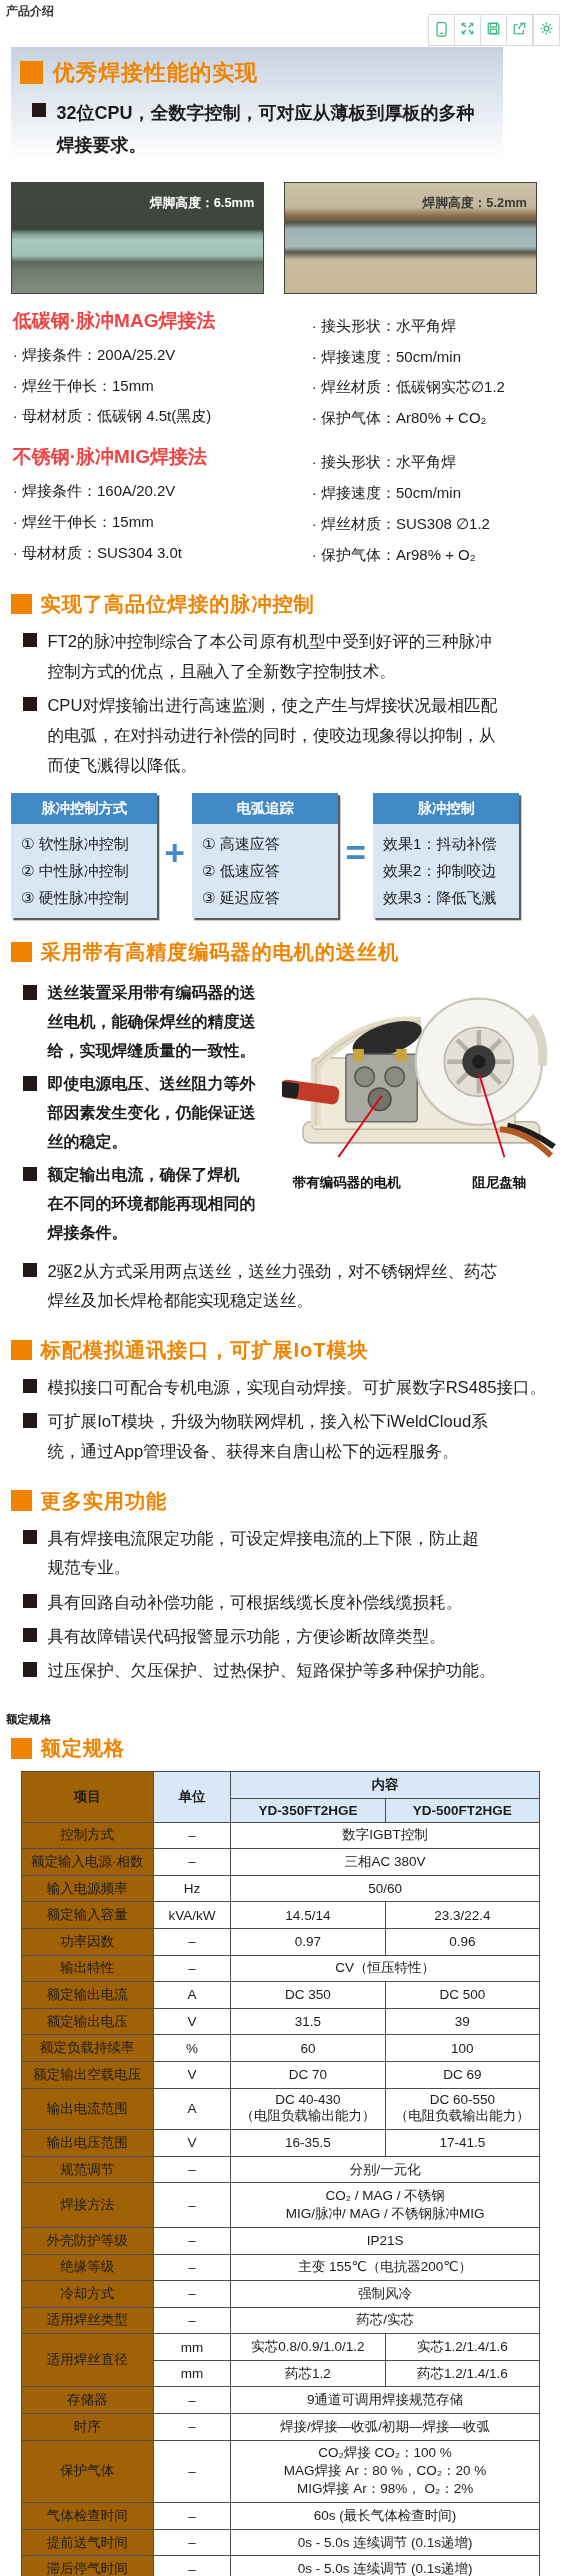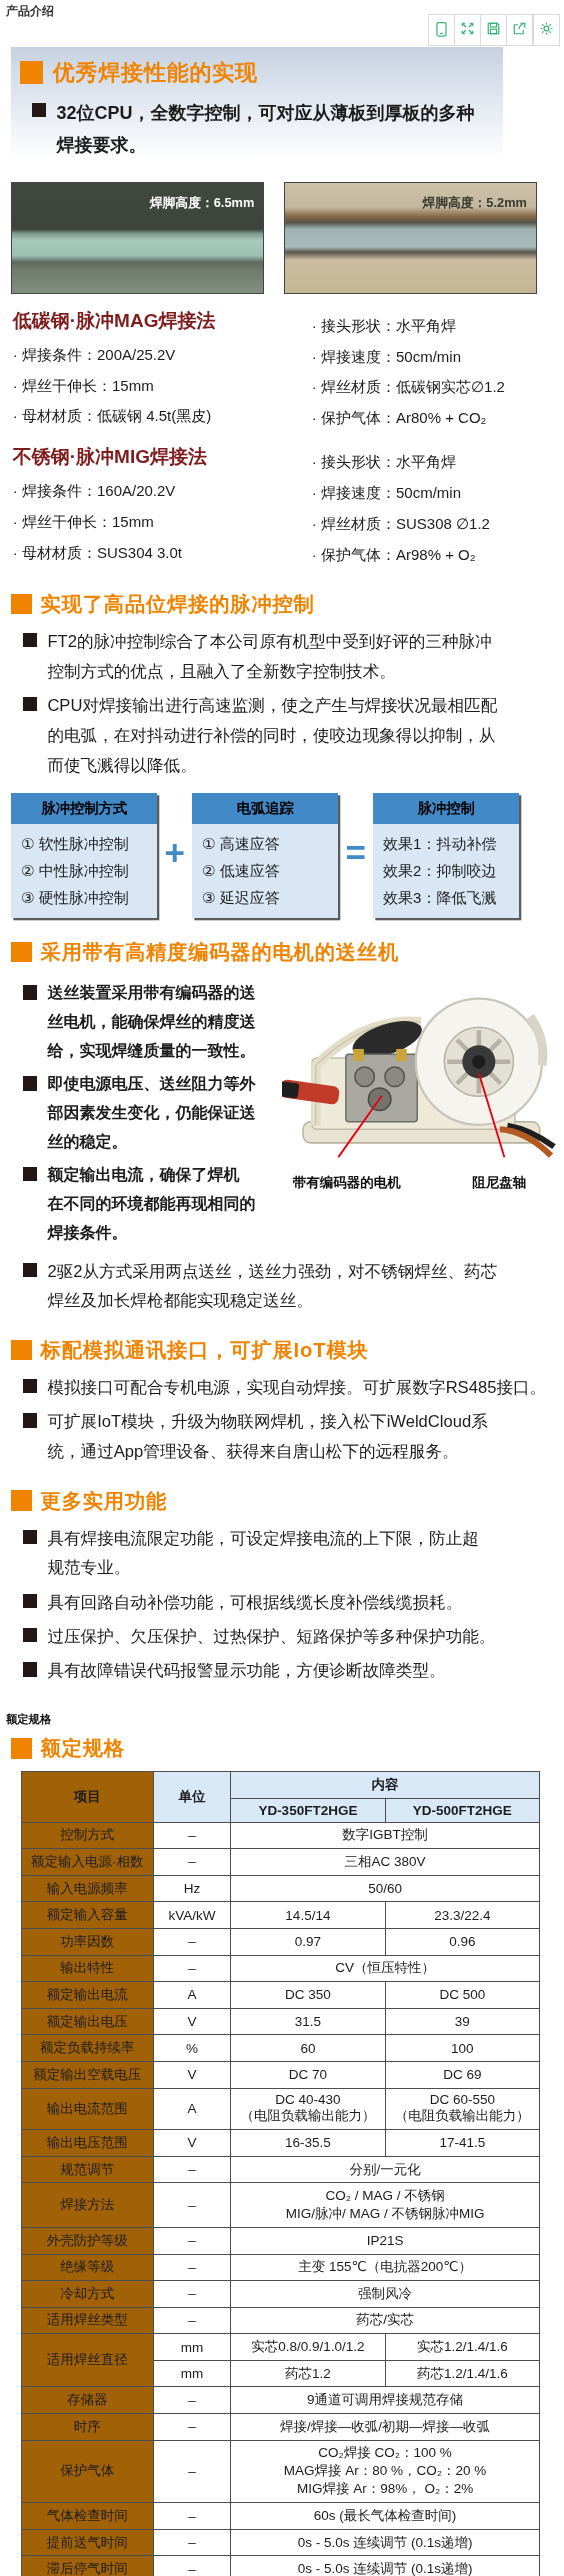--- a/index.html
+++ b/index.html
@@ -23,35 +23,35 @@
   
   .photos{display:flex;margin:9px 0 10.5px 11.3px;}
   .photo{width:251px;height:110px;border:0.8px solid #444;position:relative;margin-right:19.6px;}
   .photo .plabel{position:absolute;top:12px;right:9px;font-size:12.8px;font-weight:600;}
   .photo1{background:linear-gradient(180deg,#41483f 0%,#3c443b 42%,#7d9a8e 46%,#a8c9bc 52%,#9cc0b2 66%,#5d685c 72%,#6e7a6c 78%,#828e7f 100%);}
   .photo1 .plabel{color:#fff;}
   .photo2{background:linear-gradient(180deg,#cdc2a8 0%,#c3b89e 22%,#8a6c48 30%,#56544a 36%,#9fb3b4 42%,#a9bcbc 58%,#5c584e 63%,#cabc9f 70%,#c5b695 100%);}
   .photo2 .plabel{color:#3a3a32;}
   
   .methods{margin-left:12.8px;display:grid;grid-template-columns:299px 241px;margin-bottom:7.5px;}
-  .m-title{font-size:19px;font-weight:bold;margin:3px 0 6px 0;color:#7f1d1d;}
+  .m-title{font-size:19px;font-weight:bold;margin:3px 0 6px 0;color:#ef4444;}
   .m-list{list-style:none;margin:0;padding:0;}
   .m-list li{font-size:15px;font-weight:500;line-height:2.05;}
   .m-list li::before{content:"· ";}
   .m-right{padding-top:6px;}
   
   .sect{margin-left:11.3px;}
   .h2row{display:flex;align-items:center;margin:19.6px 0 9px 11.3px;}
   .h2row .sq{width:20.3px;height:20.3px;background:#f08300;margin-right:9px;flex:0 0 auto;}
   .h2row .txt{font-size:20.3px;font-weight:bold;color:#f08300;letter-spacing:0.8px;}
   .para .btxt{font-size:16.6px;font-weight:500;line-height:1.8;}
   
   .diagram{display:flex;margin:12px 0 4.5px 11.3px;align-items:stretch;}
   .dbox{width:146px;box-shadow:2.3px 2.3px 0 #5c5c5c;flex:0 0 auto;}
-  .dbox .dhead{background:#4189c7;color:#000000;text-align:center;font-size:14.3px;font-weight:bold;padding:6px 0;}
+  .dbox .dhead{background:#4189c7;color:#ffffff;text-align:center;font-size:14.3px;font-weight:bold;padding:6px 0;}
   .dbox .dbody{background:#d9e7f5;padding:6.8px 0 6.8px 9.8px;}
   .dbox .dbody div{font-size:15px;font-weight:500;line-height:1.8;}
   .op{align-self:center;font-size:35px;font-weight:bold;color:#4189c7;width:35px;text-align:center;flex:0 0 auto;padding-bottom:4.5px;}
   
   .feederflex{display:flex;margin-left:11.3px;}
   .f-left{width:271px;flex:0 0 auto;}
   .f-left .btxt{font-size:16px;}
   .f-fig{position:relative;width:278px;height:233px;flex:0 0 auto;}
   .f-label{position:absolute;font-size:13.5px;font-weight:bold;color:#111;}
   
@@ -309,25 +309,25 @@
     <div class="bsq"></div>
     <p class="btxt pre">具有焊接电流限定功能，可设定焊接电流的上下限，防止超
 规范专业。</p>
   </div>
   <div class="bullet para">
     <div class="bsq"></div>
     <p class="btxt pre">具有回路自动补偿功能，可根据线缆长度补偿线缆损耗。</p>
   </div>
   <div class="bullet para">
     <div class="bsq"></div>
+    <p class="btxt pre">具有故障错误代码报警显示功能，方便诊断故障类型。</p>
+  </div>
+  <div class="bullet para">
+    <div class="bsq"></div>
     <p class="btxt pre">过压保护、欠压保护、过热保护、短路保护等多种保护功能。</p>
-  </div>
-  <div class="bullet para">
-    <div class="bsq"></div>
-    <p class="btxt pre">具有故障错误代码报警显示功能，方便诊断故障类型。</p>
   </div>
 </div>
 
 <div class="minilabel">额定规格</div>
 <div class="h2row" style="margin-top:7.5px;">
   <div class="sq"></div>
   <div class="txt">额定规格</div>
 </div>
 
 <table>

